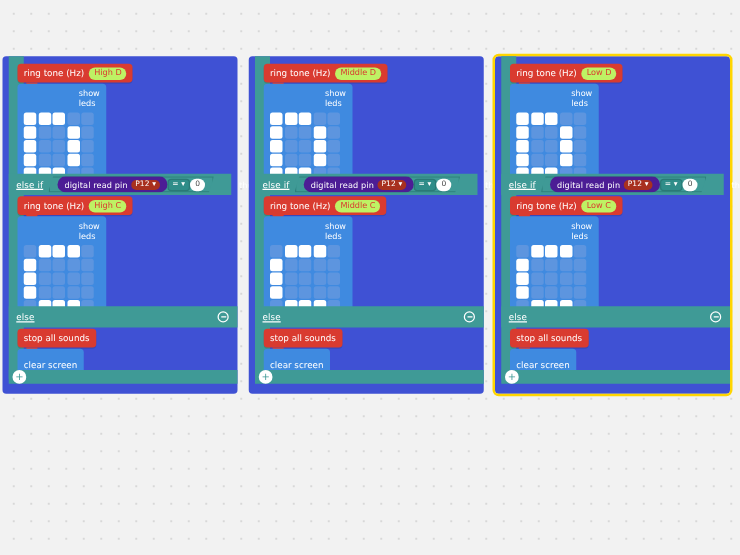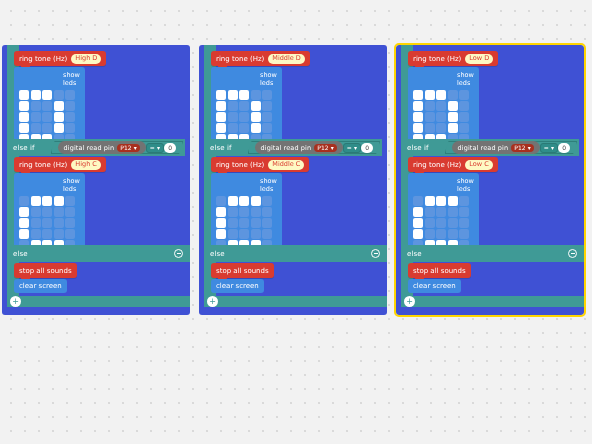--- a/index.html
+++ b/index.html
@@ -56,21 +56,21 @@
     height: 17px;
     background: #3f9a96;
     display: flex;
     align-items: center;
     padding-left: 6px;
     color: #ffffff;
     font-size: 7px;
     letter-spacing: 0.1px;
     white-space: nowrap;
   }
-  .teal-row .kw { color:#fff; margin-right: 16px; }
+  .teal-row .kw { color:#fff; margin-right: 4px; text-decoration: underline; }
 
   
   .red-block {
     position: absolute;
     height: 15px;
     background: #d93b30;
     border-radius: 3px;
     display: flex;
     align-items: center;
     padding: 0 5px;
@@ -81,21 +81,21 @@
     box-shadow: 0 1px 0 rgba(0,0,0,0.12);
   }
   .red-block .notch {
     position: absolute;
     left: 7px; bottom: -3px;
     width: 9px; height: 3px;
     background: #d93b30;
     border-radius: 0 0 3px 3px;
   }
   .pill {
-    background: #fef9c3;
+    background: #bef264;
     color: #d93b30;
     border-radius: 8px;
     padding: 0.5px 4px;
     font-size: 6.5px;
     line-height: 9px;
     display: inline-block;
   }
 
   
   .leds-block {
@@ -125,42 +125,42 @@
   .led.on  { background: #ffffff; }
   .led.off { background: #5d95df; }
 
   
   .blue-small {
     position: absolute;
     height: 14px;
     background: #3f8ae0;
     border-radius: 3px;
     display: flex; align-items: center;
-    padding: 1px 5px;
+    padding: 13px 5px;
     color: #fff; font-size: 7px; white-space: nowrap;
   }
 
   
   .cond-wrap {
     display: flex;
     align-items: center;
     gap: 3px;
   }
   .hex {
     background: #3f9a96;
     border: 1px solid #2e7f7b;
     height: 13px;
     display: flex; align-items: center;
     padding: 0 4px;
     color: #fff; font-size: 6.5px;
     clip-path: polygon(4px 0, 100% 0, calc(100% - 4px) 100%, 0 100%);
     padding-left: 6px; padding-right: 6px;
   }
   .reporter-red {
-    background: #737373;
+    background: #4c1d95;
     border-radius: 8px;
     height: 13px;
     display: flex; align-items: center; gap: 3px;
     padding: 0 6px;
     color: #fff; font-size: 6.5px;
     white-space: nowrap;
   }
   .dd {
     background: #a8301f;
     border-radius: 6px;

